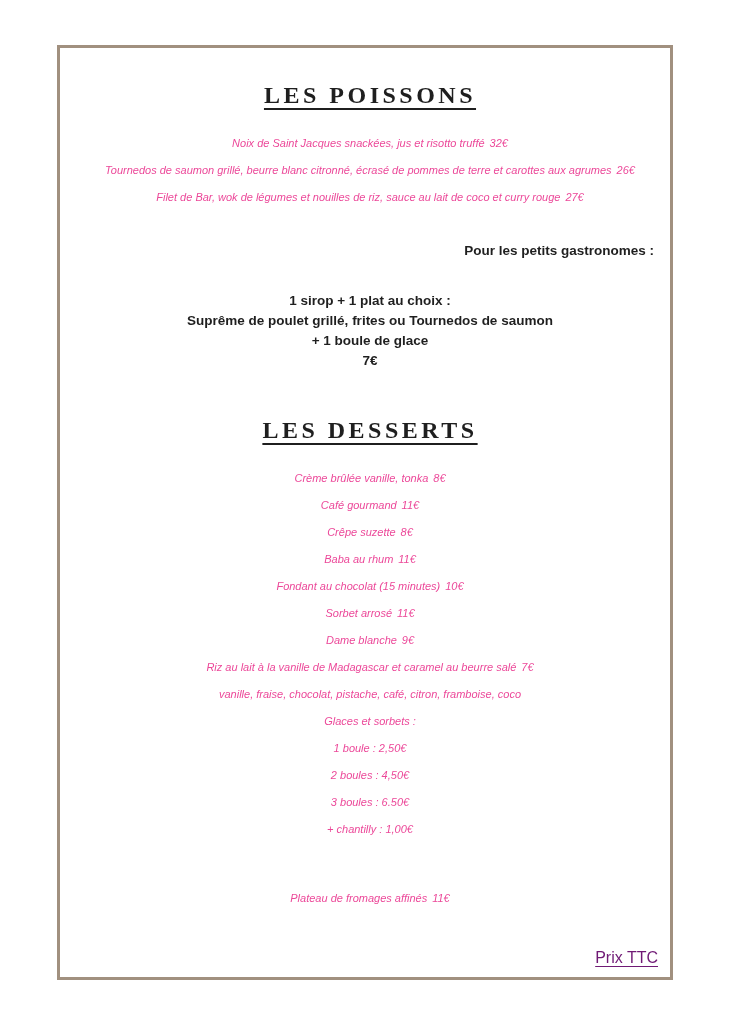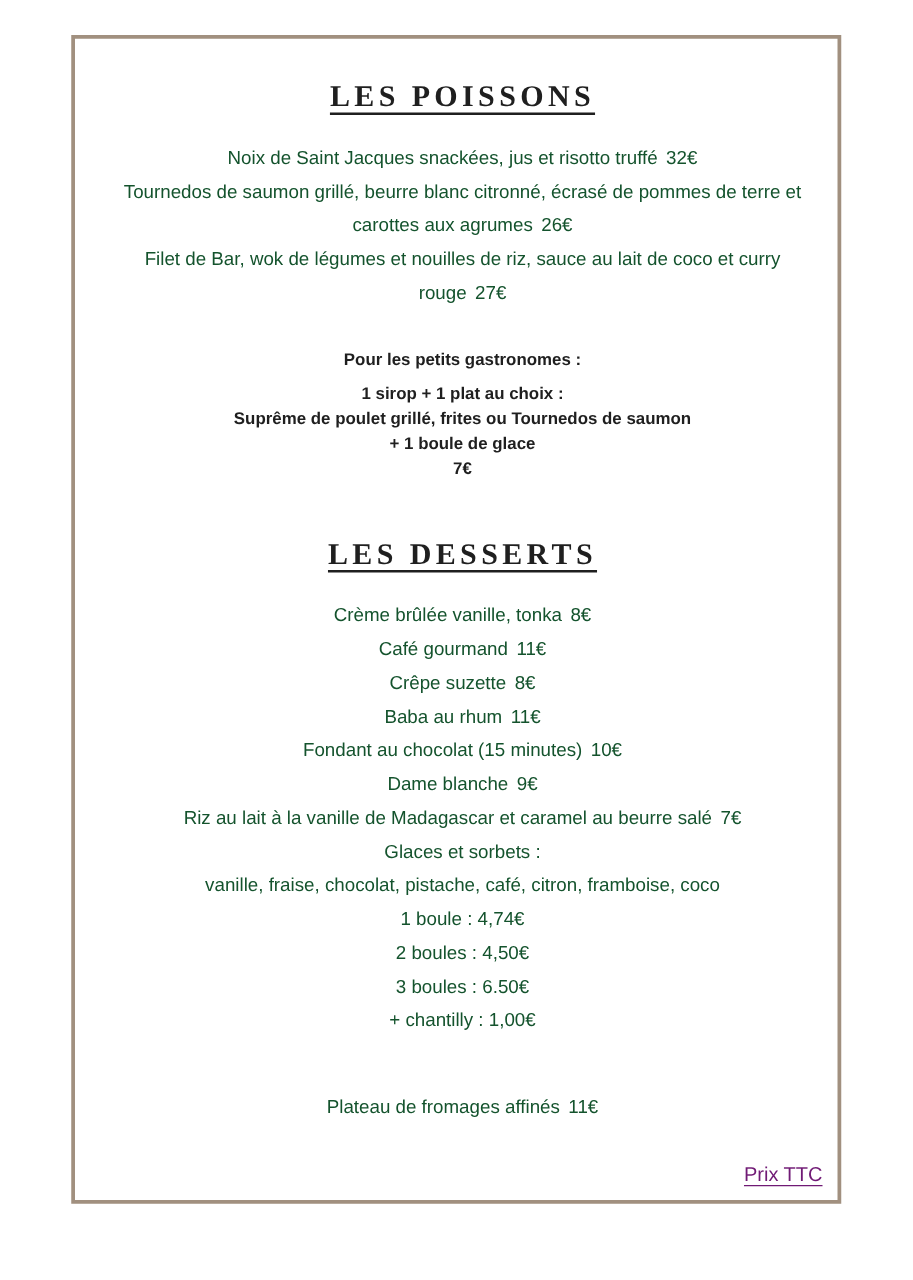--- a/index.html
+++ b/index.html
@@ -13,21 +13,21 @@
   .page {
     position: relative;
     width: 730px;
     height: 1024px;
     background: #ffffff;
     overflow: hidden;
   }
   .frame {
     position: absolute;
     left: 57px;
-    top: 28px;
+    top: 45px;
     width: 616px;
     height: 935px;
     box-sizing: border-box;
     border: 3px solid #a1907f;
     padding: 32px 16px 20px 26px;
     text-align: center;
   }
   .section-title {
     margin: 0;
     font-family: "Liberation Serif", "DejaVu Serif", serif;
@@ -38,41 +38,43 @@
     color: #1f1f1f;
     text-decoration: underline;
     text-underline-offset: 5px;
     text-decoration-thickness: 1.5px;
   }
   .items {
     margin-top: 20px;
   }
   .item {
     margin: 0;
-    font-size: 15px;
+    font-size: 11px;
     line-height: 27px;
-    color: #14532d;
+    color: #ec4899;
     font-weight: 400;
+    font-style: italic;
   }
   .price {
     margin-left: 0.45em;
     white-space: nowrap;
   }
   .kids {
     margin-top: 30px;
     color: #1f1f1f;
   }
   .kids-title {
     margin: 0;
     font-size: 13.5px;
     font-weight: 700;
     line-height: 20px;
+    text-align: right;
   }
   .kids-lines {
-    margin-top: 7px;
+    margin-top: 30px;
   }
   .kids-line {
     margin: 0;
     font-size: 13.5px;
     font-weight: 700;
     line-height: 20px;
   }
   .title-desserts {
     margin-top: 44px;
   }
@@ -114,25 +116,26 @@
     </div>
 
     <h1 class="section-title title-desserts">LES DESSERTS</h1>
 
     <div class="items">
       <p class="item"><span>Crème brûlée vanille, tonka</span><span class="price">8€</span></p>
       <p class="item"><span>Café gourmand</span><span class="price">11€</span></p>
       <p class="item"><span>Crêpe suzette</span><span class="price">8€</span></p>
       <p class="item"><span>Baba au rhum</span><span class="price">11€</span></p>
       <p class="item"><span>Fondant au chocolat (15 minutes)</span><span class="price">10€</span></p>
+      <p class="item"><span>Sorbet arrosé</span><span class="price">11€</span></p>
       <p class="item"><span>Dame blanche</span><span class="price">9€</span></p>
       <p class="item"><span>Riz au lait à la vanille de Madagascar et caramel au beurre salé</span><span class="price">7€</span></p>
+      <p class="item"><span>vanille, fraise, chocolat, pistache, café, citron, framboise, coco</span></p>
       <p class="item"><span>Glaces et sorbets :</span></p>
-      <p class="item"><span>vanille, fraise, chocolat, pistache, café, citron, framboise, coco</span></p>
-      <p class="item"><span>1 boule : 4,74€</span></p>
+      <p class="item"><span>1 boule : 2,50€</span></p>
       <p class="item"><span>2 boules : 4,50€</span></p>
       <p class="item"><span>3 boules : 6.50€</span></p>
       <p class="item"><span>+ chantilly : 1,00€</span></p>
     </div>
 
     <p class="item cheese"><span>Plateau de fromages affinés</span><span class="price">11€</span></p>
 
     <div class="footer-note">Prix TTC</div>
   </div>
 </div>

